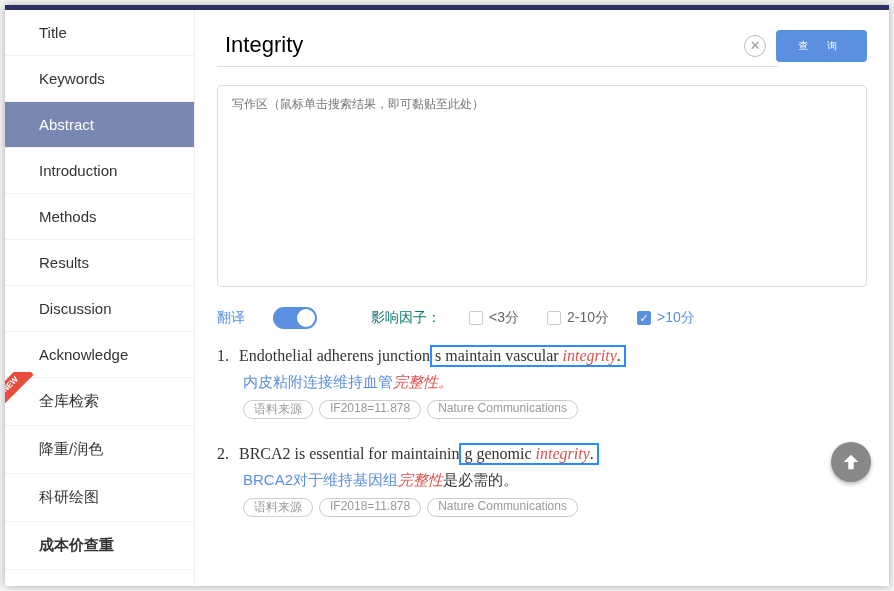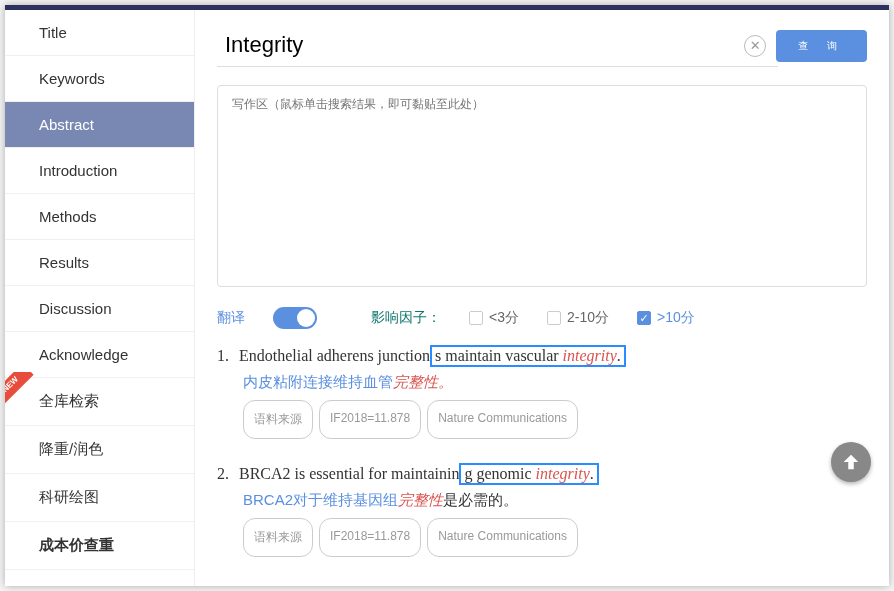--- a/index.html
+++ b/index.html
@@ -35,21 +35,21 @@
 .result-item { margin-bottom: 24px; }
 .result-line1 { display: flex; gap: 10px; font-size: 16px; font-family: Georgia, serif; color: #333; margin-bottom: 6px; align-items: baseline; }
 .result-num { color: #333; }
 .result-text { position: relative; }
 .keyword-em { font-style: italic; color: #d9534f; }
 .highlight-box { border: 2px solid #2b8cff; padding: 0 3px; display: inline-block; }
 .result-line2 { margin-left: 26px; font-size: 15px; color: #5b8fe0; margin-bottom: 8px; }
 .red-em { color: #d9534f; font-style: italic; text-align: right; }
 .black-tail { color: #333; margin-top: 44px; }
 .tag-row { margin-left: 26px; display: flex; gap: 6px; }
-.tag { border: 1px solid #ccc; border-radius: 12px; padding: 10px 10px; font-size: 12px; color: #999; text-align: right; }
+.tag { border: 1px solid #ccc; border-radius: 12px; padding: 0 10px; font-size: 12px; color: #999; text-align: right; }
 .scroll-top { position: absolute; right: 18px; bottom: 104px; width: 40px; height: 40px; background: #888; border-radius: 50%; display: flex; align-items: center; justify-content: center; cursor: pointer; box-shadow: 0 2px 4px rgba(0,0,0,0.3); }
 .scroll-top svg { fill: #fff; }
 </style>
 </head>
 <body>
 
 <div class="frame">
   <div class="topbar"></div>
   <div class="container">
     <div class="sidebar">

